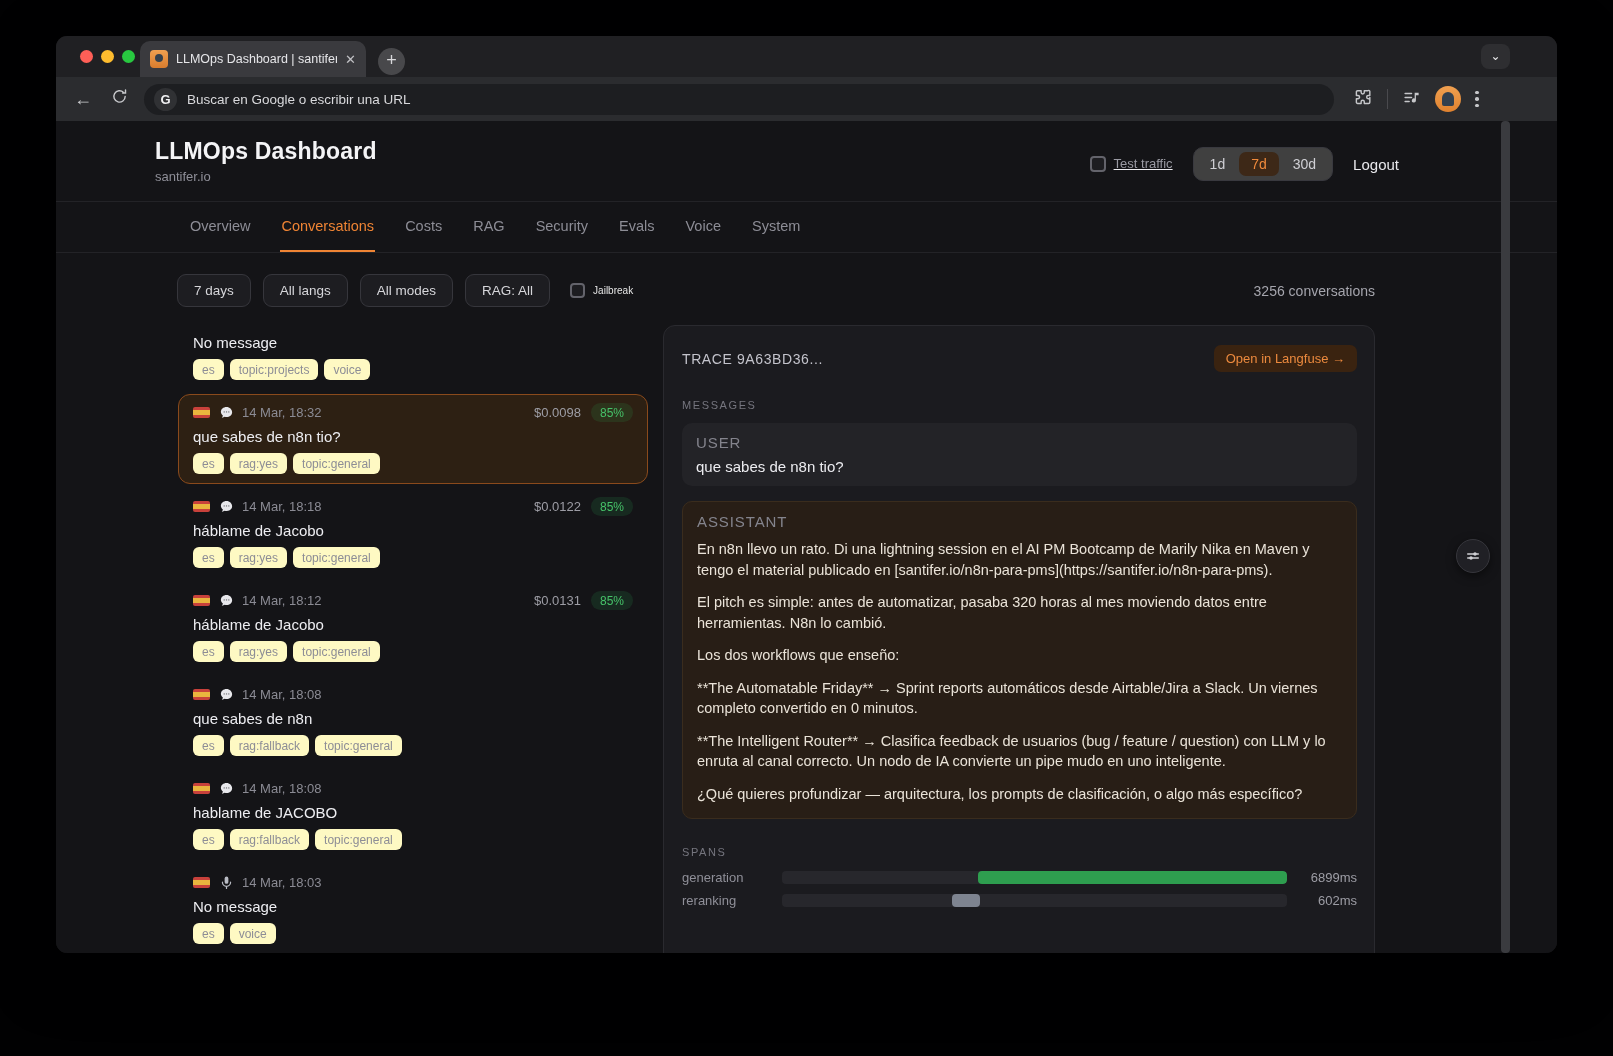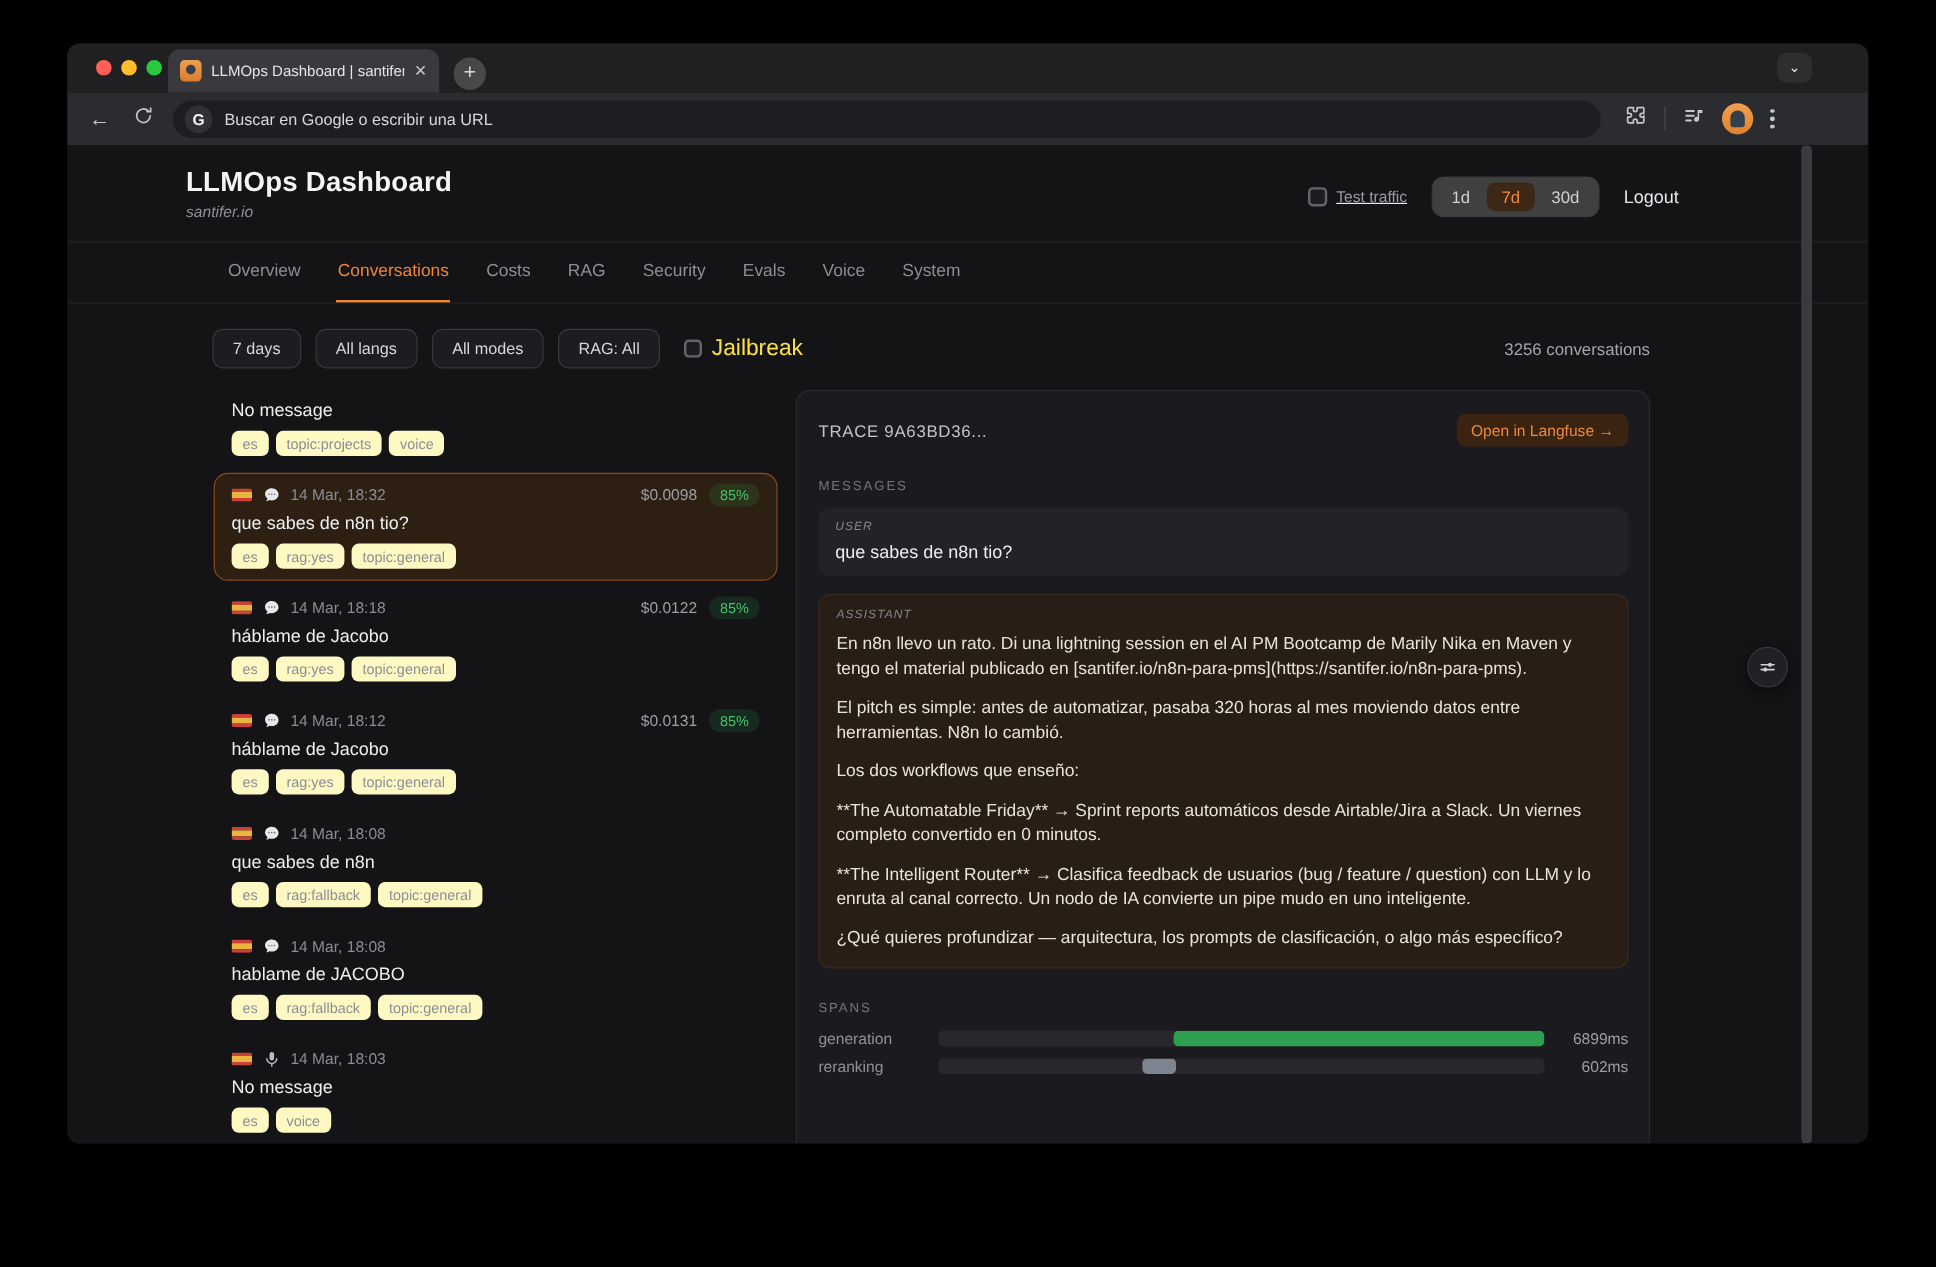--- a/index.html
+++ b/index.html
@@ -28,40 +28,40 @@
   .tb-right { display:flex; align-items:center; gap:14px; margin-left:6px; }
   .tb-sep { width:1px; height:20px; background:#4a4a4e; }
   .avatar { width:26px; height:26px; border-radius:50%; background:linear-gradient(180deg,#f0a050,#e0822f); position:relative; overflow:hidden; }
   .avatar::after { content:""; position:absolute; left:7px; top:6px; width:12px; height:14px; border-radius:6px 6px 2px 2px; background:#33404e; }
   .dots { display:flex; flex-direction:column; gap:3px; }
   .dots i { width:3.5px; height:3.5px; border-radius:50%; background:#c6c7ca; display:block; }
 
   
   .content { flex:1; position:relative; background:#141417; overflow:hidden; color:#ececf0; }
   .page-title { position:absolute; left:99px; top:17px; font-size:23px; font-weight:bold; color:#f4f4f6; letter-spacing:.2px; }
-  .page-sub { position:absolute; left:99px; top:48px; font-size:13px; color:#8f8f98;font-style:italic; }
+  .page-sub { position:absolute; left:99px; top:48px; font-size:13px; color:#8f8f98; }
   .header-right { position:absolute; top:26px; right:158px; display:flex; align-items:center; gap:20px; }
   .chk-row { display:flex; align-items:flex-start; gap:8px;text-decoration:underline; }
   .chk { width:16px; height:16px; border:2px solid #63636b; border-radius:4px; background:#1d1d21; }
   .chk-label { font-size:13px; color:#9a9aa3; }
   .segmented { display:flex; align-items:center; gap:2px; border:1px solid #39393f; border-radius:10px; padding:4px; background:#404040; }
   .seg-opt { font-size:14px; color:#cfcfd4; padding:4px 12px; border-radius:7px; }
   .seg-opt.active { background:#3d2817; color:#f08a3c; }
   .logout { font-size:15px; color:#e8e8ec; }
 
   .hdr-divider { position:absolute; top:80px; left:0; right:0; height:1px; background:#232327; }
   .tabs-row { position:absolute; top:81px; left:0; right:0; height:51px; border-bottom:1px solid #232327; display:flex; align-items:stretch; padding-left:133px; gap:29px; }
   .dtab { font-size:14.5px; color:#8d8d96; display:flex; align-items:center; border-bottom:2px solid transparent; padding:0 1px; }
   .dtab.active { color:#ef8434; border-bottom-color:#ef8434; }
 
   .filters-row { position:absolute; top:153px; left:121px; right:182px; display:flex; align-items:center; gap:12px; }
   .fbtn { font-size:13.5px; color:#d6d6da; background:#1d1d21; border:1px solid #36363c; border-radius:9px; padding:8px 16px; }
   .jb { display:flex; align-items:center; gap:8px; margin-left:8px; }
   .jb .chk { width:15px; height:15px; border-width:2px; }
-  .jb-label { font-size:19px; color:#fde047; }
+  .jb-label { font-size:10px; color:#e5e5e5; }
   .spacer { flex:1; }
   .conv-count { font-size:14px; color:#a5a5ad; }
 
   
   .list-col { position:absolute; left:122px; top:196px; width:470px; }
   .conv-item { padding:9px 14px; margin-bottom:4px; border:1px solid transparent; border-radius:12px; }
   .conv-item.selected { background:#2d2013; border-color:#8a4a1c; }
   .conv-meta { display:flex; align-items:center; gap:8px; height:17px; }
   .flag { width:17px; height:11px; border-radius:2px; overflow:hidden; display:flex; flex-direction:column; flex:none; }
   .flag i { display:block; width:100%; } .flag .f-r { height:3px; background:#c8413b; } .flag .f-y { flex:1; background:#e9b53e; }
@@ -74,21 +74,21 @@
   .conv-tags { margin-top:8px; display:flex; gap:6px; }
   .tag { font-size:12px; color:#8d8d96; background:#fef9c3; border-radius:6px; padding:3.5px 9px; }
 
   
   .panel { position:absolute; left:607px; top:204px; width:712px; height:680px; background:#1b1b1f; border:1px solid #2a2a2f; border-radius:12px; padding:19px 17px 18px 18px; }
   .panel-head { display:flex; align-items:center; justify-content:space-between; }
   .trace-title { font-size:14px; color:#c3c3cb; letter-spacing:.6px; }
   .langfuse-btn { font-size:13px; color:#ec8a3e; background:#3a2310; border-radius:7px; padding:6px 12px; }
   .sect-label { font-size:11px; letter-spacing:1.6px; color:#75757e; margin-top:27px; }
   .msg-user { margin-top:12px; background:#232327; border-radius:10px; padding:11px 14px; }
-  .msg-label { font-size:10px; letter-spacing:.9px; color:#84848d;font-style:italic; }
+  .msg-label { font-size:15px; letter-spacing:.9px; color:#84848d; }
   .msg-user-text { margin-top:7px; font-size:15px; color:#ececf0; }
   .msg-assistant { margin-top:15px; background:#281e16; border:1px solid #3a2c1d; border-radius:10px; padding:11px 14px 14px; }
   .msg-assistant p { font-size:14.5px; line-height:20.5px; color:#eae3d8; margin-top:12px; }
   .msg-assistant p:first-of-type { margin-top:9px; }
   .spans-area { margin-top:12px; }
   .span-row { display:flex; align-items:center; margin-top:9px; height:14px; }
   .span-name { width:100px; font-size:13px; color:#8f8f98; flex:none; }
   .span-track { flex:1; height:13px; background:#27272c; border-radius:4px; position:relative; overflow:hidden; }
   .span-seg { position:absolute; top:0; bottom:0; border-radius:4px; }
   .span-val { width:58px; text-align:right; font-size:13px; color:#9d9da5; flex:none; margin-left:12px; }

